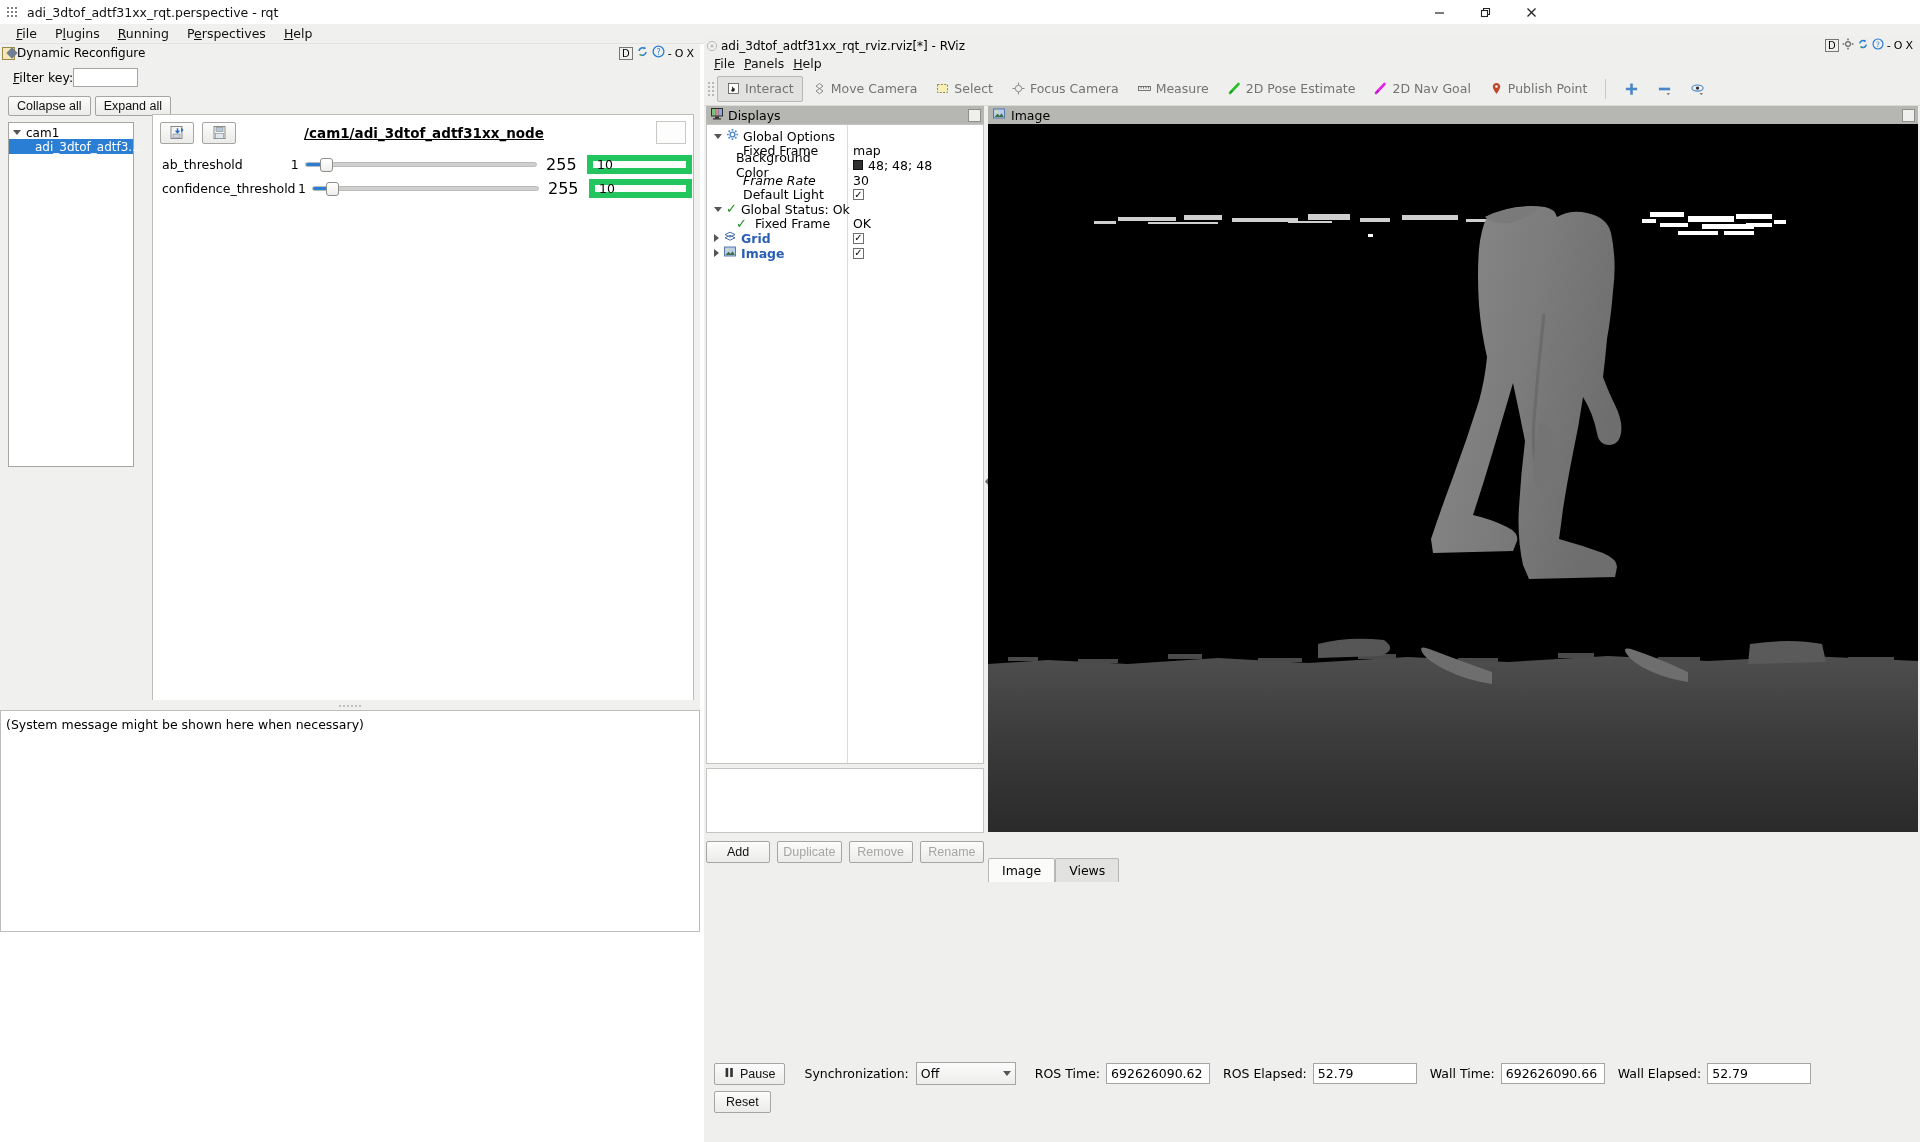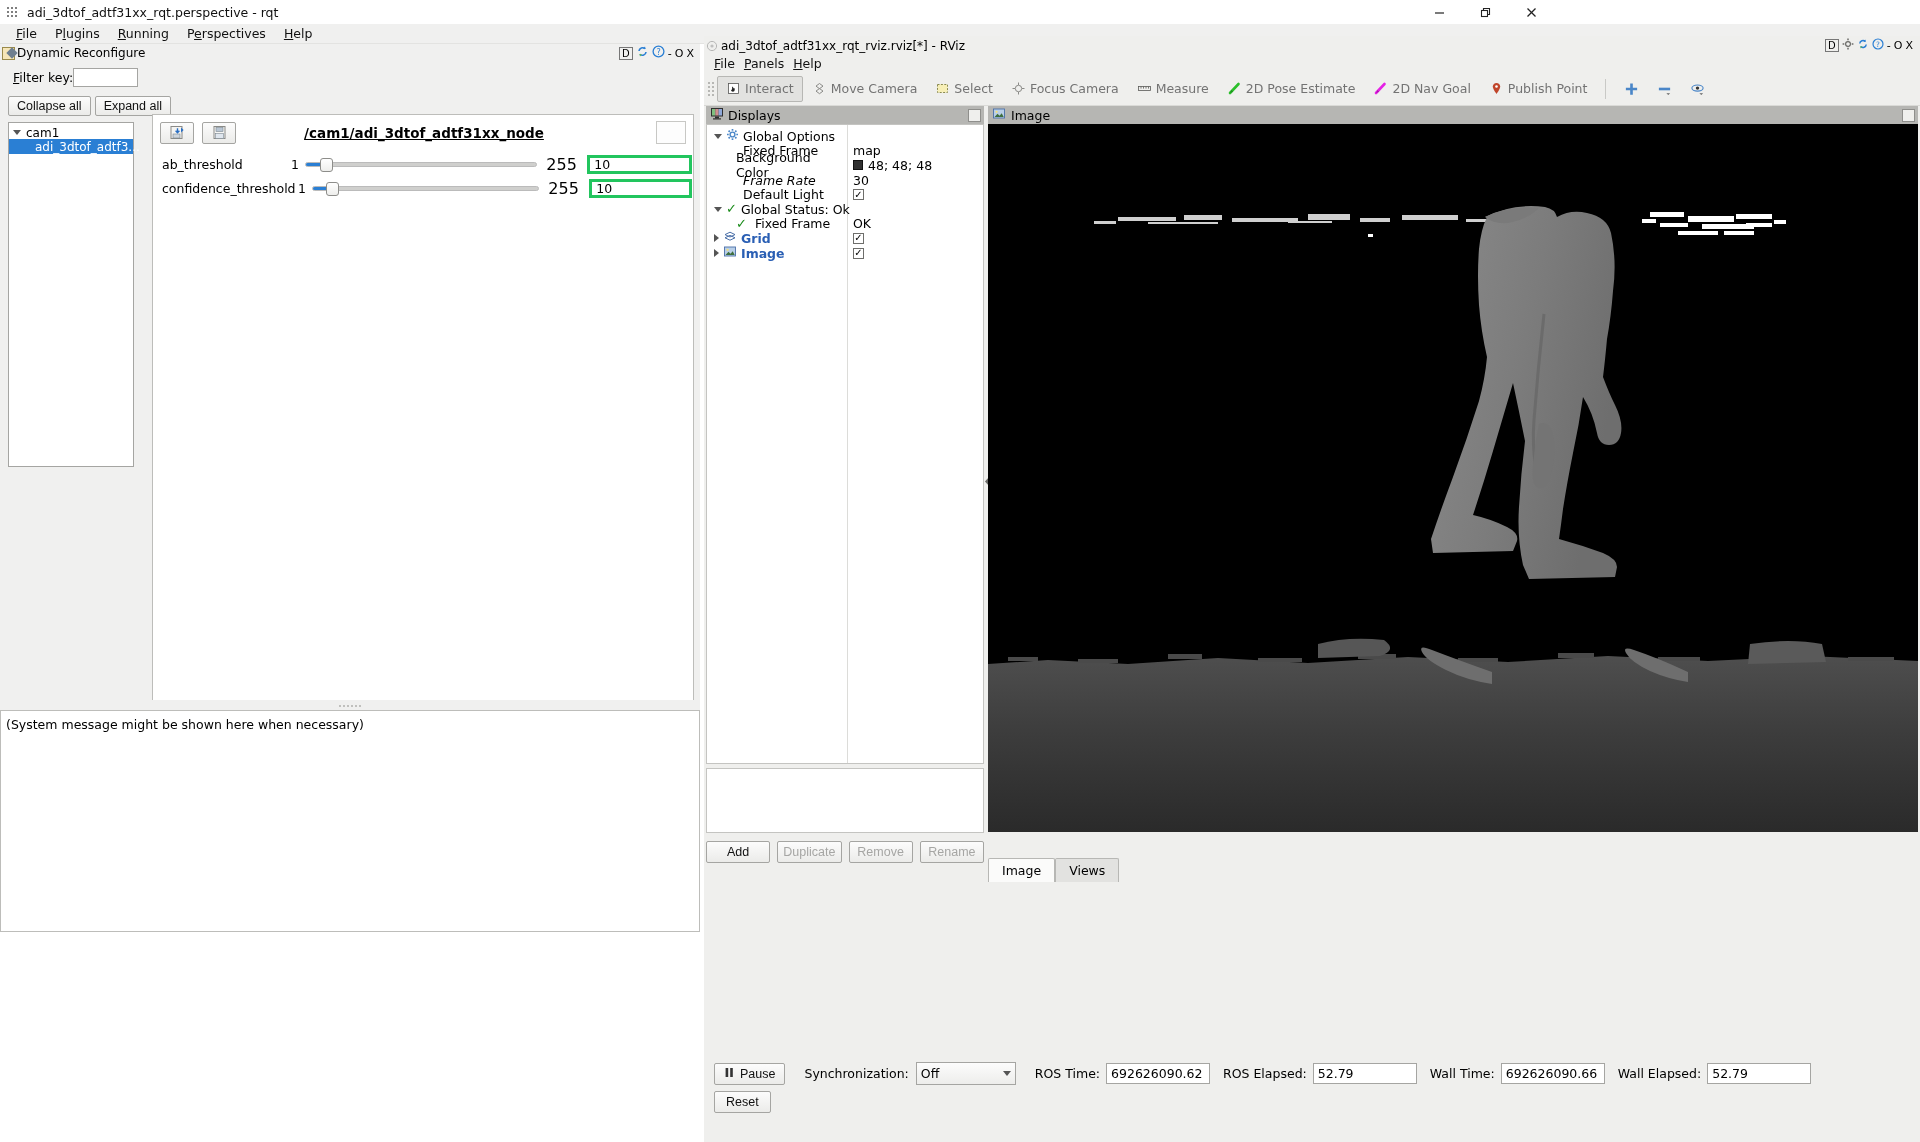--- a/index.html
+++ b/index.html
@@ -113,21 +113,21 @@
     position:relative; width:246px; height:5px; border-radius:3px;
     background:#cfcfcd; border:1px solid #bbb;
   }
   .slider-fill { position:absolute; left:0; top:0; height:100%; background:#2a7fd4; border-radius:3px;}
   .slider-handle {
     position:absolute; top:-5px; width:13px; height:14px; border-radius:3px;
     background:linear-gradient(#ffffff,#eeeeec); border:1px solid #8d8d8a;
   }
   .param-max { width:30px; text-align:right; font-size:16px; margin-left:9px;}
   .param-value {
-    width:110px; height:19px; margin-left:11px; border:3px solid #22c55e;
+    width:110px; height:19px; margin-left:11px; border:6px solid #22c55e;
     background:#fff; font-size:12.5px; padding:0 4px; display:flex; align-items:center;
   }
 
   .dock-splitter { position:absolute; left:0; top:700px; width:700px; height:12px; background:#f0f0ef;
     display:flex; align-items:center; justify-content:center;}
   .dock-splitter i { width:2px; height:2px; background:#b0b0ad; border-radius:50%; margin:0 1px;}
 
   .sysmsg-box {
     position:absolute; left:0; top:710px; width:700px; height:222px;
     background:#ffffff; border:1px solid #bdbdba;

